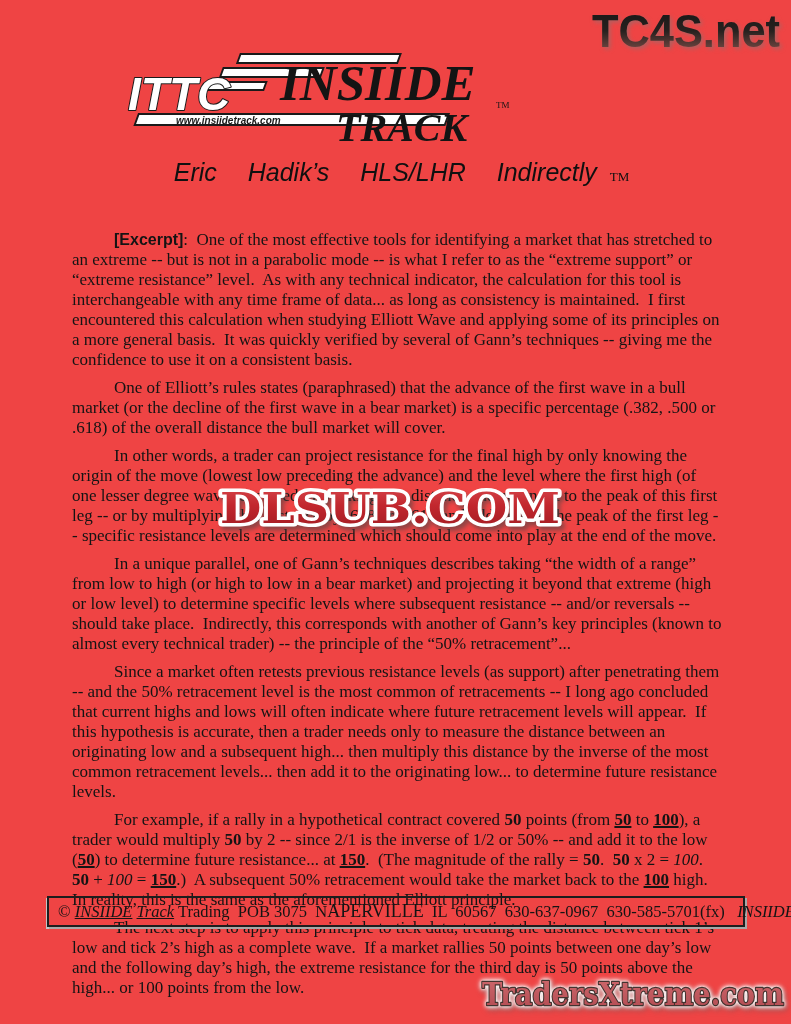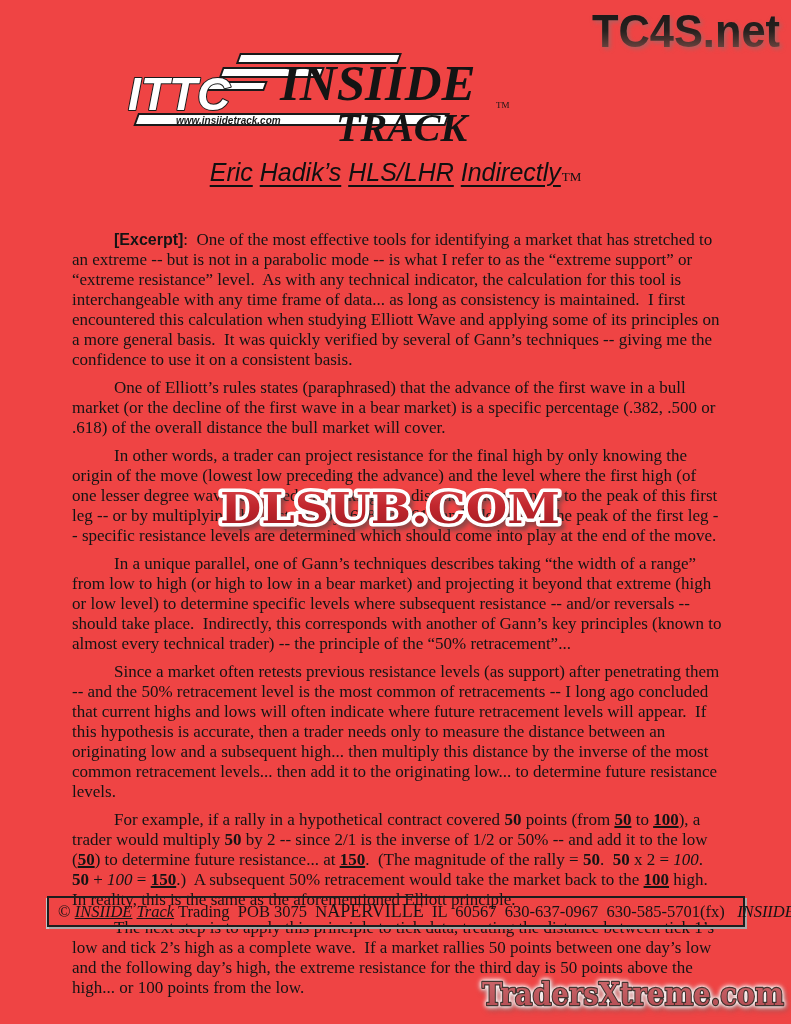--- a/index.html
+++ b/index.html
@@ -13,22 +13,22 @@
   .tc4s { position:absolute; top:4px; right:6px;
           filter: drop-shadow(2px 2px 2px rgba(120,120,120,.55)); }
 
   
   .logo { position:absolute; left:84px; top:50px; }
 
   
   .title { position:absolute; top:158px; left:0; width:100%; text-align:center;
            font-family:"Liberation Sans", sans-serif; font-style:italic;
            font-size:25px; color:#101010; }
-  .title .w { text-decoration:underline; text-decoration-thickness:2px;
-              text-underline-offset:4px; margin:0 0; }
+  .title .w { text-decoration-thickness:2px;
+              text-underline-offset:4px; margin:0 12px; }
   .title .tm { font-size:13px; font-style:normal;
                font-family:"Liberation Serif", serif; margin-left:1px; }
 
   
   .body { position:absolute; left:72px; top:190px; width:650px;
           font-size:17px; line-height:20px; white-space:pre-wrap; }
   .para { margin-bottom:8px; text-indent:42px; }
   .r-b  { font-weight:bold; }
   .r-bu { font-weight:bold; text-decoration:underline; text-decoration-thickness:1.5px; }
   .r-i  { font-style:italic; }

